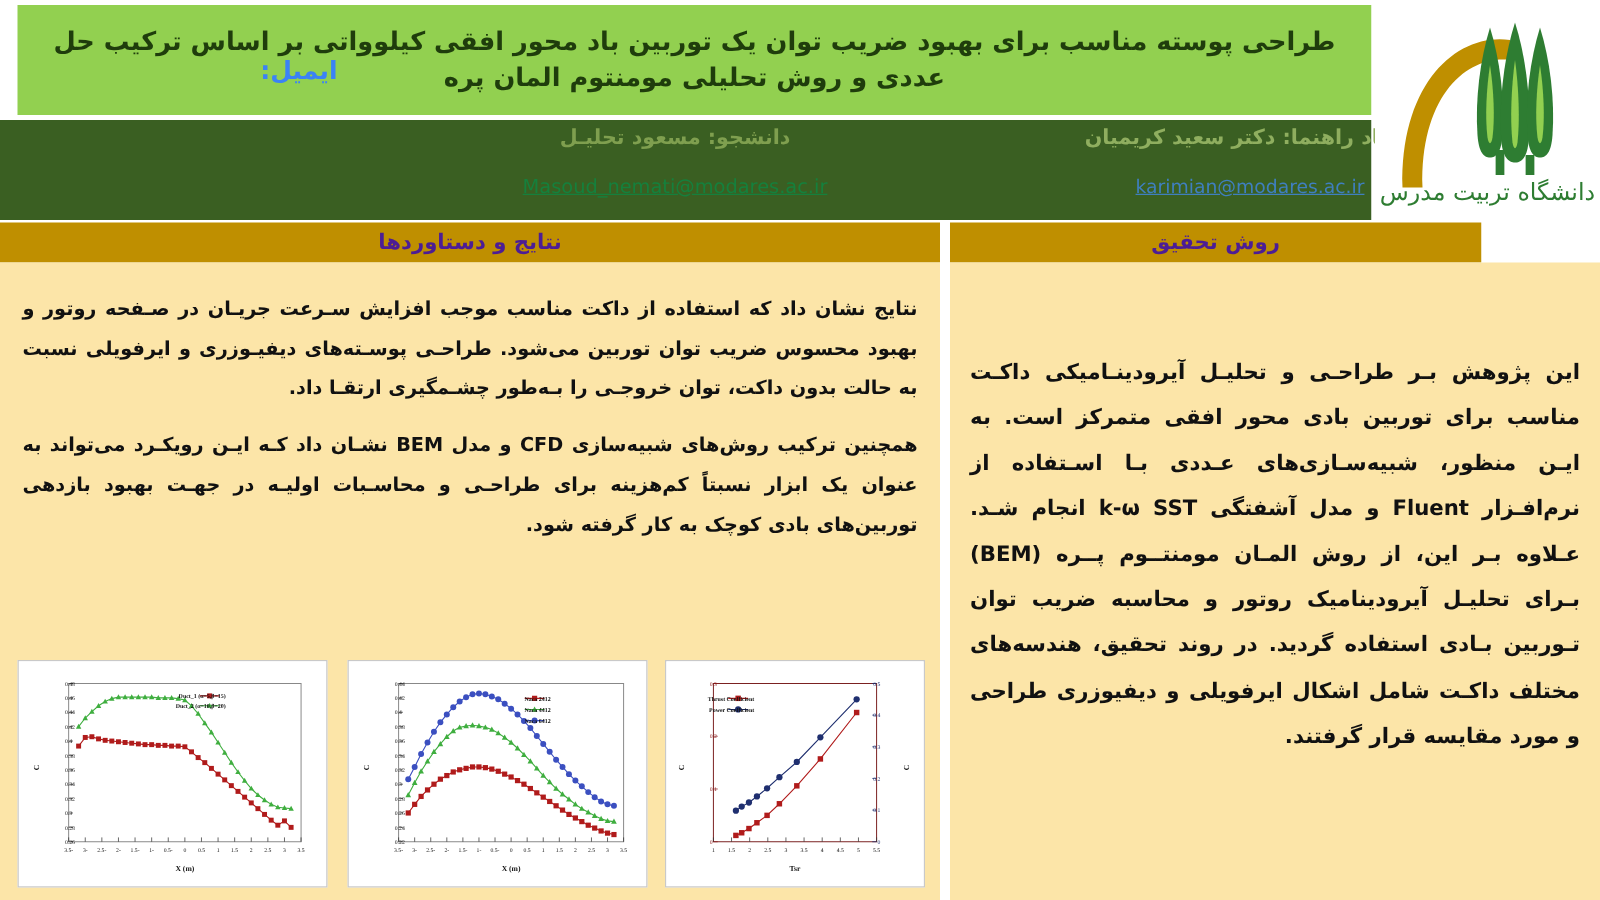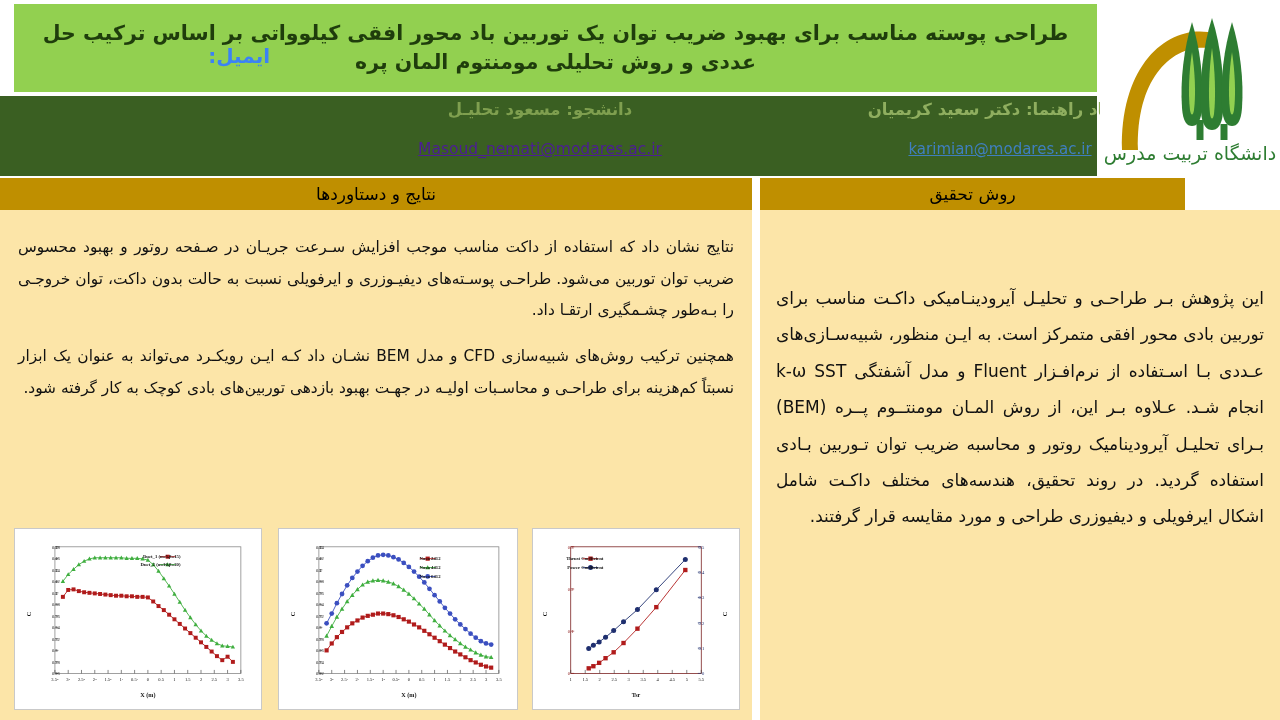--- a/index.html
+++ b/index.html
@@ -30,55 +30,55 @@
   .cell-student{
     position:absolute;right:520px;top:100px;width:440px;text-align:center;
     color:#7f9f4f;font-weight:bold;font-size:16.5px;direction:rtl;
   }
   .cell-advisor{
     position:absolute;right:60px;top:100px;width:440px;text-align:center;
     color:#8fae5f;font-weight:bold;font-size:16.5px;direction:rtl;
   }
   .cell-email-student{
     position:absolute;right:520px;top:140px;width:440px;text-align:center;
-    color:#4c1d95;font-size:15.5px;text-decoration:underline;direction:ltr;
+    color:#15803d;font-size:15.5px;text-decoration:underline;direction:ltr;
   }
   .cell-email-advisor{
     position:absolute;right:60px;top:140px;width:440px;text-align:center;
     color:#3f7fbf;font-size:15px;text-decoration:underline;direction:ltr;
   }
 
   
   .logo-box{
     position:absolute;left:1100px;top:0px;width:180px;height:176px;
     background:#ffffff;
   }
 
   
   .section-bar{
     position:absolute;top:178px;height:32px;background:#bf8f00;
     display:flex;align-items:center;justify-content:center;
   }
   .bar-right{left:760px;width:425px;}
   .bar-left{left:0px;width:752px;}
-  .bar-title{color:#000000;font-weight:normal;font-size:17px;direction:rtl;}
+  .bar-title{color:#4c1d95;font-weight:bold;font-size:17px;direction:rtl;}
 
   
   .col{
     position:absolute;top:210px;height:510px;background:#fce5a8;
     box-sizing:border-box;
   }
   .col-right{left:760px;width:520px;}
   .col-left{left:0px;width:752px;}
   .col-divider{
     position:absolute;left:752px;top:210px;width:8px;height:510px;background:#ffffff;
   }
 
   .body-text{
-    color:#111111;font-weight:normal;direction:rtl;text-align:justify;
+    color:#111111;font-weight:bold;direction:rtl;text-align:justify;
   }
   .rtxt{
     position:absolute;left:16px;top:22px;width:488px;
     font-size:17px;line-height:2.14;margin-top:48px;
   }
   .ltxt{
     position:absolute;left:18px;top:22px;width:716px;
     font-size:15.4px;line-height:2.06;
   }
   .ltxt p{margin:0 0 14px 0;}

